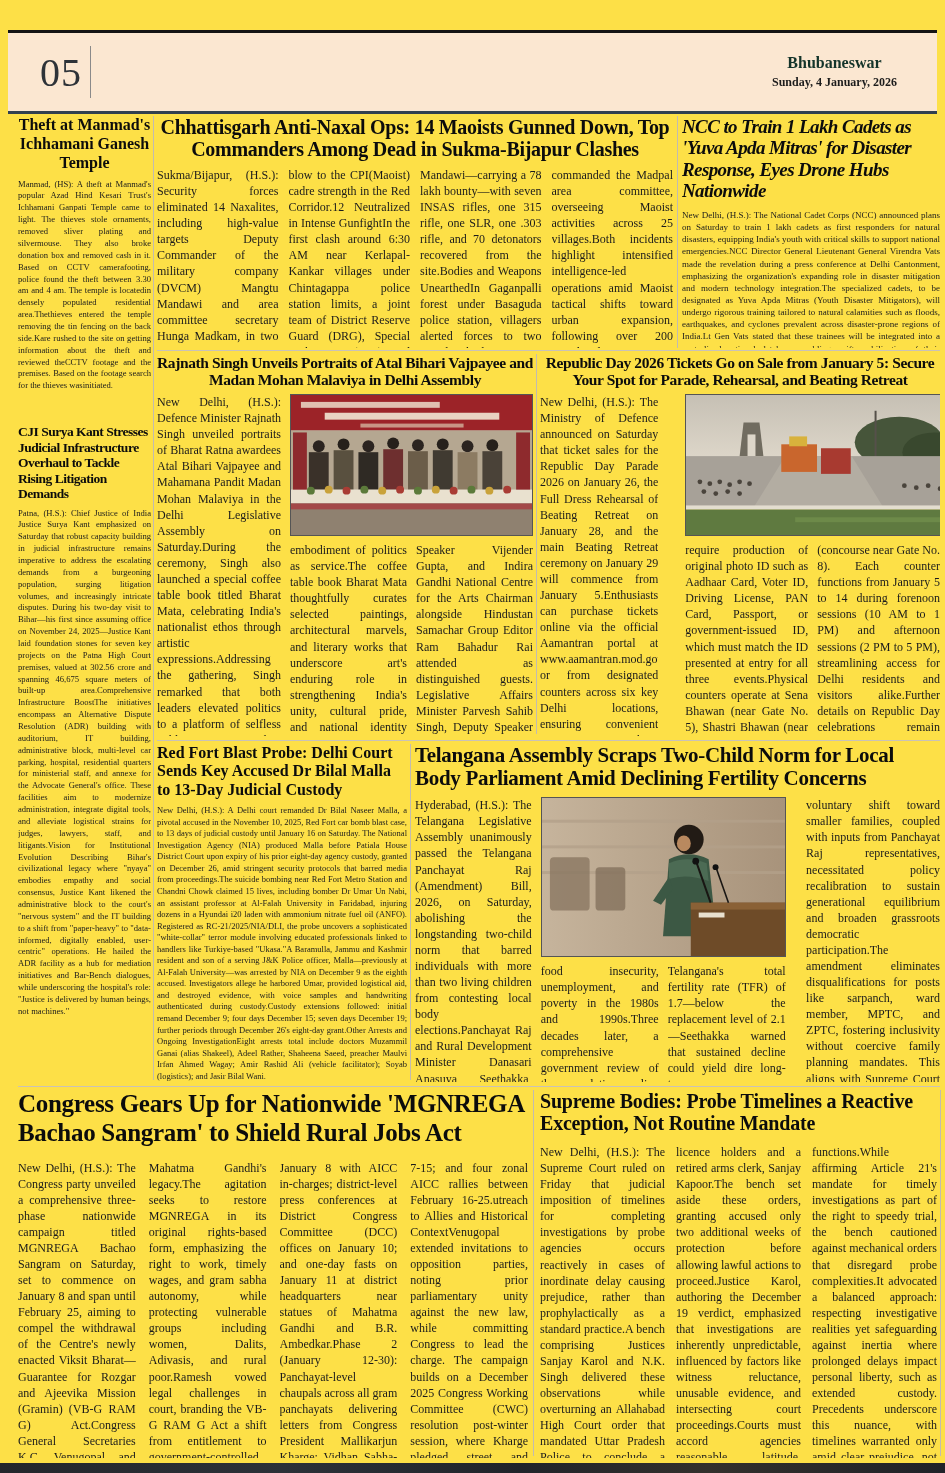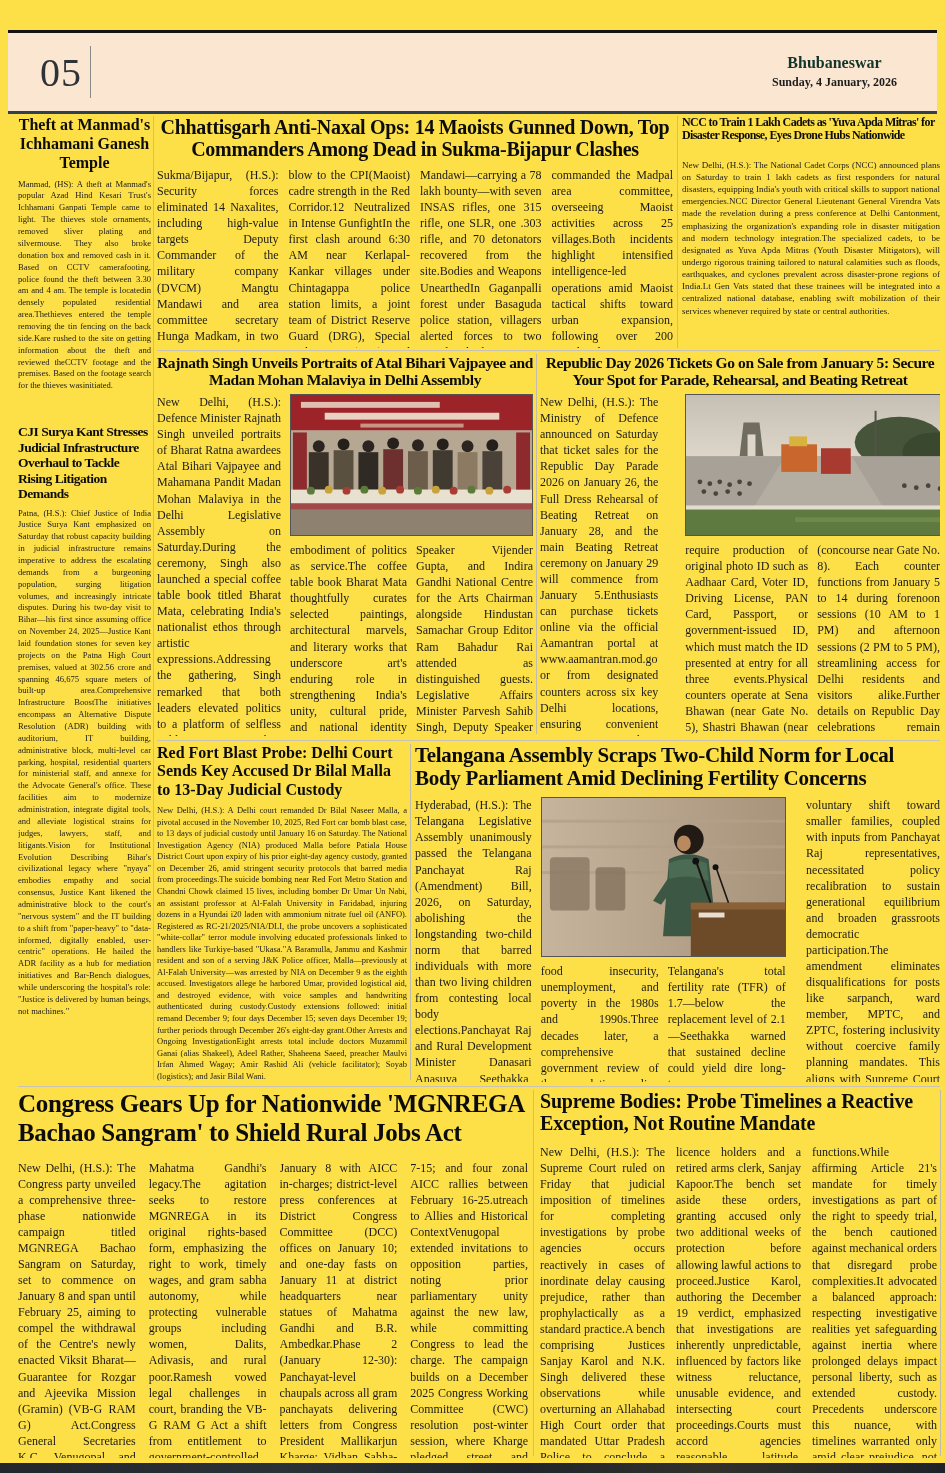--- a/index.html
+++ b/index.html
@@ -29,21 +29,21 @@
   
   .vrule{position:absolute;width:1px;background:#c2bbb0;}
   .hrule{position:absolute;height:1px;background:#c9c2b7;}
   .botbar{position:absolute;left:0;right:0;bottom:0;height:10px;
           background:linear-gradient(90deg,#23262b 0%,#2c3138 30%,#20242a 55%,#33302c 75%,#1f2228 100%);}
   
   .a-theft .hl{font-size:16px;line-height:1.18;}
   .a-theft .body-txt,.a-cji .body-txt{font-size:8.6px;line-height:1.38;}
   .a-cji .hl{font-size:13.5px;letter-spacing:-0.5px;line-height:1.15;}
   .a-chh .hl{font-size:20px;letter-spacing:-0.3px;margin-bottom:7px;text-align:center;}
-  .a-ncc .hl{font-size:12px;letter-spacing:-0.6px;line-height:1.12;margin-bottom:16px;}
+  .a-ncc .hl{font-size:19px;letter-spacing:-0.6px;line-height:1.12;margin-bottom:8px;font-style:italic;}
   .a-ncc .body-txt{font-size:9px;line-height:1.35;}
   .a-raj .hl,.a-rep .hl{font-size:15.5px;letter-spacing:-0.4px;margin-bottom:6px;}
   .a-red .hl{font-size:16px;line-height:1.15;margin-bottom:6px;}
   .a-red .body-txt{font-size:8.5px;line-height:1.36;}
   .a-tel .hl{font-size:21px;letter-spacing:-0.3px;margin-bottom:7px;}
   .a-con .hl{font-size:25px;letter-spacing:-0.3px;line-height:1.15;margin-bottom:12px;}
   .a-sup .hl{font-size:20px;letter-spacing:-0.2px;margin-bottom:10px;}
 </style>
 </head>
 <body>

